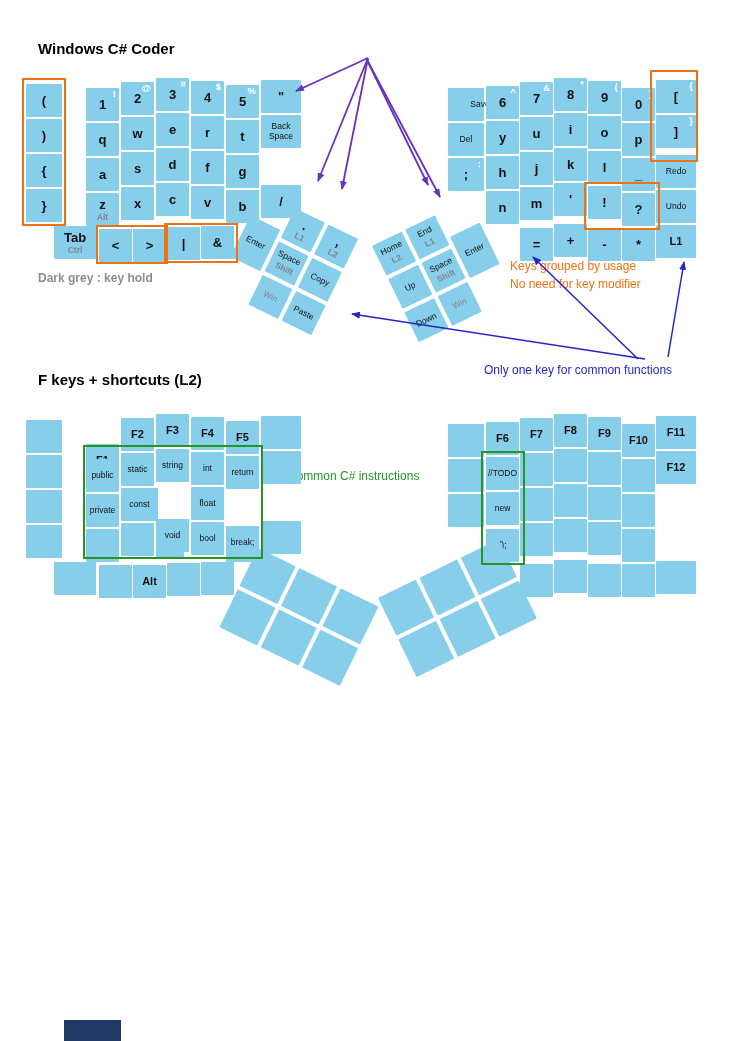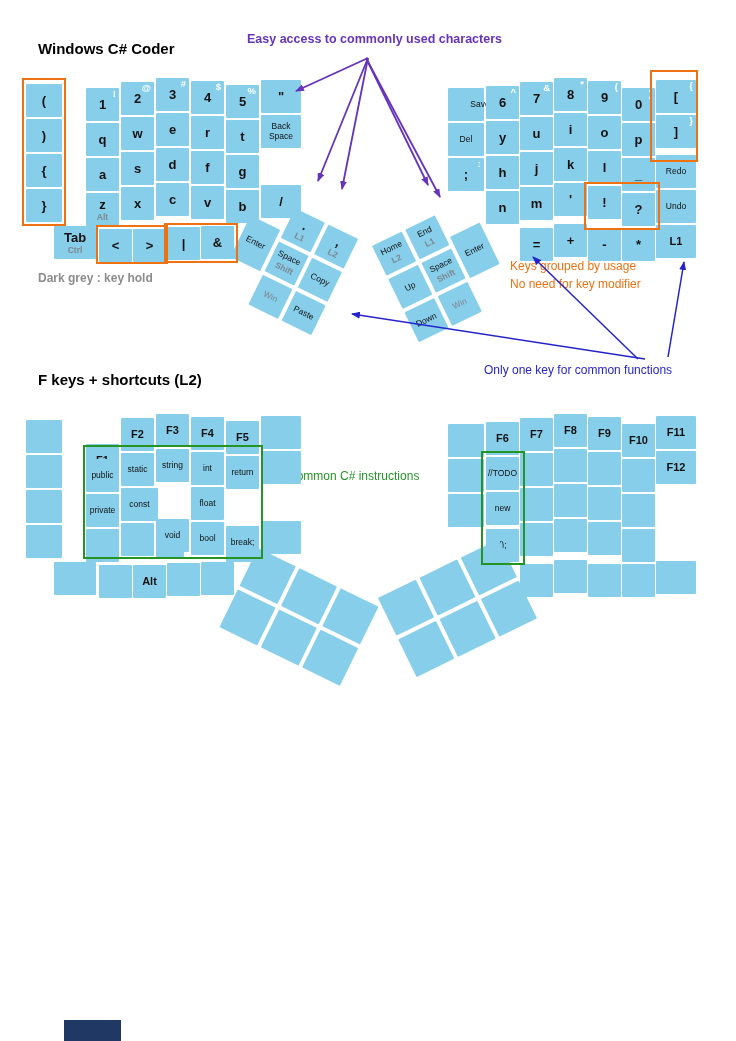--- a/index.html
+++ b/index.html
@@ -37,21 +37,20 @@
   .t-commoncs  { left:288px; top:469px; font-size:12px; color:var(--c-green,#259425); }
 
   .footer-bar { position:absolute; left:64px; top:1020px; width:57px; height:21px; background:var(--c-navy,#203864); }
 </style>
 </head>
 <body>
 
 <div id="canvas">
 
   <h1 class="note t-top-title">Windows C# Coder</h1>
-  <div class="note t-easy">Easy access to commonly used characters</div>
   <div class="note t-darkgrey">Dark grey : key hold</div>
   <div class="note t-grouped1">Keys grouped by usage</div>
   <div class="note t-grouped2">No need for key modifier</div>
   <div class="note t-onekey">Only one key for common functions</div>
   <h2 class="note t-ftitle">F keys + shortcuts (L2)</h2>
   <div class="note t-commoncs">Common C# instructions</div>
 
   <div class="board">
       <div class="key" style="left: 26px; top: 84px; width: 36px; height: 33px;">
         <span class="main">(</span>

